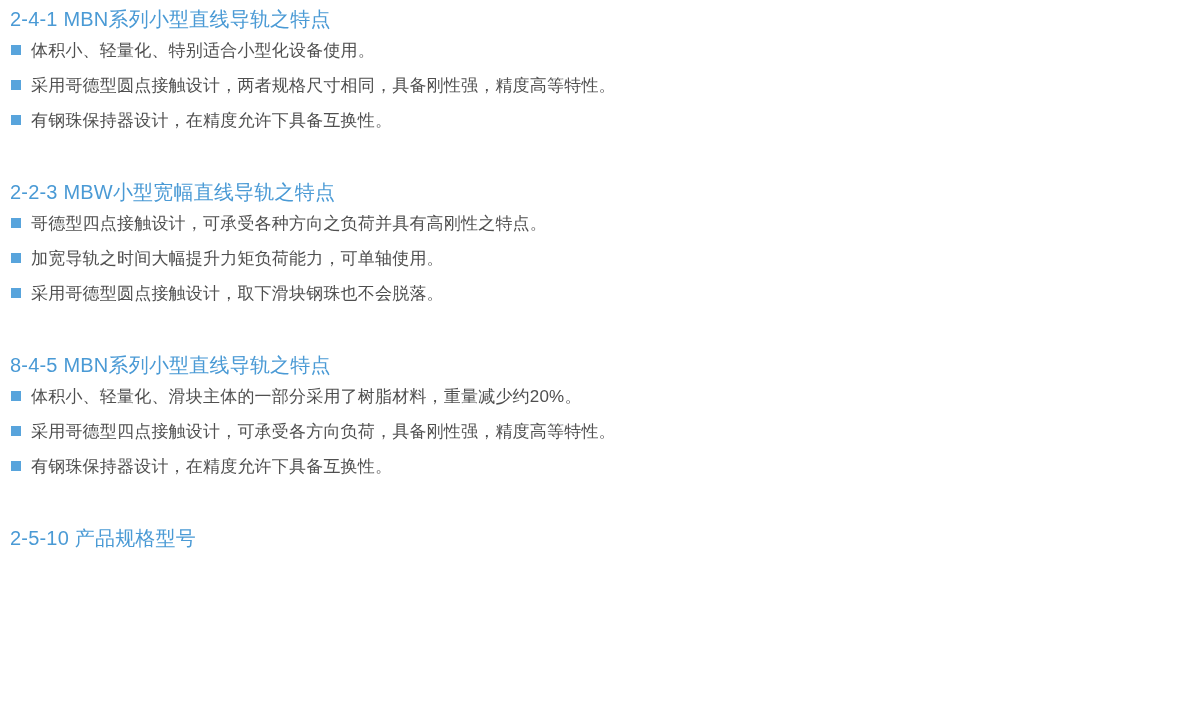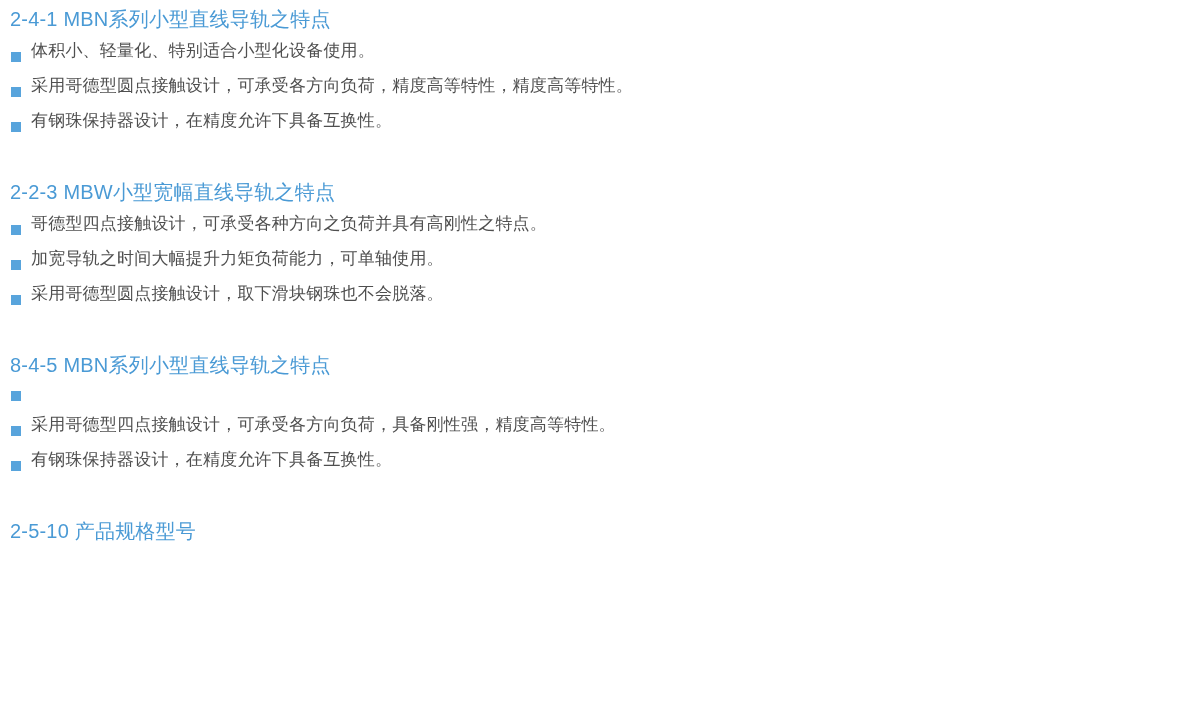--- a/index.html
+++ b/index.html
@@ -32,21 +32,21 @@
     color: var(--accent);
     letter-spacing: 0.2px;
   }
   .bullets {
     list-style: none;
     margin: 9px 0 0 0;
     padding: 0;
   }
   .bullets li {
     display: flex;
-    align-items: flex-end;
+    align-items: flex-start;
     margin: 0 0 12px 0;
     font-size: 17px;
     line-height: 23px;
     letter-spacing: 0.2px;
   }
   .sq {
     flex: 0 0 auto;
     width: 10px;
     height: 10px;
     background: var(--bullet);
@@ -73,21 +73,21 @@
 
   <div class="section">
     <h2 class="section-heading">2-4-1 MBN系列小型直线导轨之特点</h2>
     <ul class="bullets">
       <li>
         <span class="sq"></span>
         <span>体积小、轻量化、特别适合小型化设备使用。</span>
       </li>
       <li>
         <span class="sq"></span>
-        <span>采用哥德型圆点接触设计，可承受各方向负荷，精度高等特性，精度高等特性。</span>
+        <span>采用哥德型圆点接触设计，两者规格尺寸相同，具备刚性强，精度高等特性。</span>
       </li>
       <li>
         <span class="sq"></span>
         <span>有钢珠保持器设计，在精度允许下具备互换性。</span>
       </li>
     </ul>
   </div>
 
   <div class="section">
     <h2 class="section-heading">2-2-3 MBW小型宽幅直线导轨之特点</h2>
@@ -105,20 +105,21 @@
         <span>采用哥德型圆点接触设计，取下滑块钢珠也不会脱落。</span>
       </li>
     </ul>
   </div>
 
   <div class="section">
     <h2 class="section-heading">8-4-5 MBN系列小型直线导轨之特点</h2>
     <ul class="bullets">
       <li>
         <span class="sq"></span>
+        <span>体积小、轻量化、滑块主体的一部分采用了树脂材料，重量减少约20%。</span>
       </li>
       <li>
         <span class="sq"></span>
         <span>采用哥德型四点接触设计，可承受各方向负荷，具备刚性强，精度高等特性。</span>
       </li>
       <li>
         <span class="sq"></span>
         <span>有钢珠保持器设计，在精度允许下具备互换性。</span>
       </li>
     </ul>

